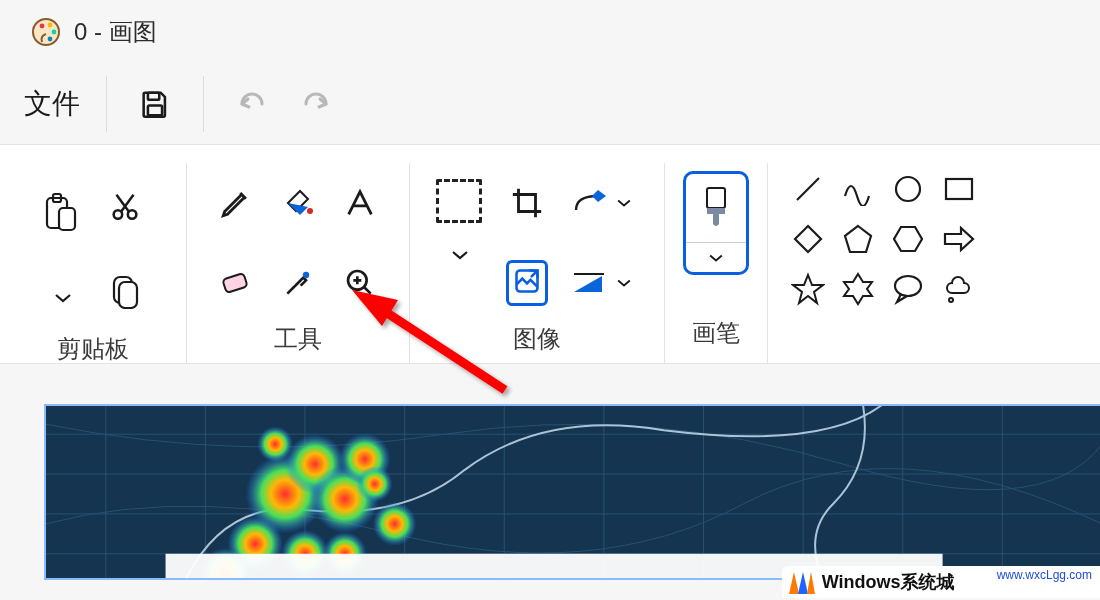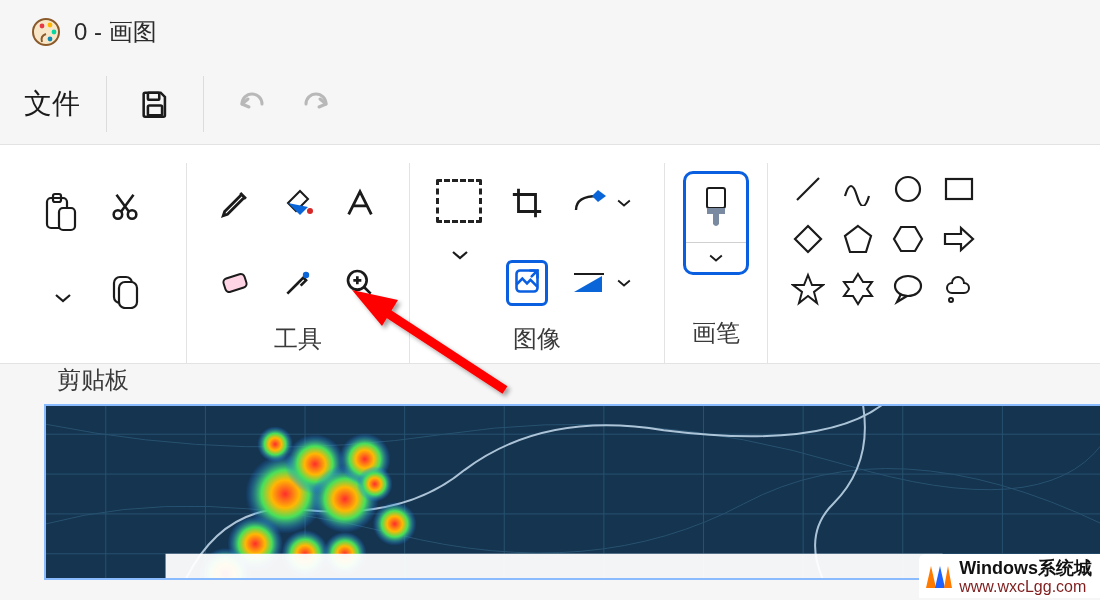--- a/index.html
+++ b/index.html
@@ -133,22 +133,22 @@
 
   
   .watermark {
     position:absolute; right:0; bottom:2px;
     display:flex; align-items:center;
     background:#fff;
     padding: 2px 8px 2px 4px;
     border-top-left-radius: 6px;
   }
   .watermark .wm-title { font-size:18px; font-weight:600; color:#111; }
-  .watermark .wm-sub { font-size:16px; color:#7f1d1d; margin-top:-2px; }
-  .watermark .wm-text { display:flex; flex-direction:column; margin-left:6px; }
+  .watermark .wm-sub { font-size:12px; color:#1d4ed8; margin-top:-2px;margin-left:42px; }
+  .watermark .wm-text { display:flex; flex-direction:row; margin-left:6px; }
 </style>
 </head>
 <body>
 
 <div class="titlebar">
   <span class="app-icon">
     <svg viewBox="0 0 32 32" width="32" height="32">
       <circle cx="16" cy="16" r="13" fill="#f7e7c8" stroke="#8a5a2a" stroke-width="2"></circle>
       <circle cx="12" cy="10" r="2.4" fill="#e63946"></circle>
       <circle cx="20" cy="9" r="2.4" fill="#ffb703"></circle>
@@ -180,21 +180,21 @@
   <div class="qbtn">
     <svg width="36" height="28" viewBox="0 0 36 28" fill="none" stroke="#b8b8b8" stroke-width="3" stroke-linecap="round">
       <path d="M28 14 A10 10 0 0 0 8 14"></path>
       <path d="M28 14 l-6 -5 M28 14 l-7 3"></path>
     </svg>
   </div>
 </div>
 
 <div class="ribbon">
 
-  <div class="group" style="padding-left:30px; padding-right:30px;gap:31px;">
+  <div class="group" style="padding-left:30px; padding-right:30px;">
     <div class="group-body">
       <div class="col" style="height:170px;">
         <div class="icon-btn">
           <svg width="40" height="46" viewBox="0 0 40 46" fill="none" stroke="#1b1b1b" stroke-width="2.2">
             <rect x="6" y="8" width="20" height="30" rx="4"></rect>
             <rect x="12" y="4" width="8" height="8" rx="2"></rect>
             <rect x="18" y="18" width="16" height="22" rx="4" fill="#fff"></rect>
           </svg>
         </div>
         <div class="chev icon-btn" style="height:32px;">

